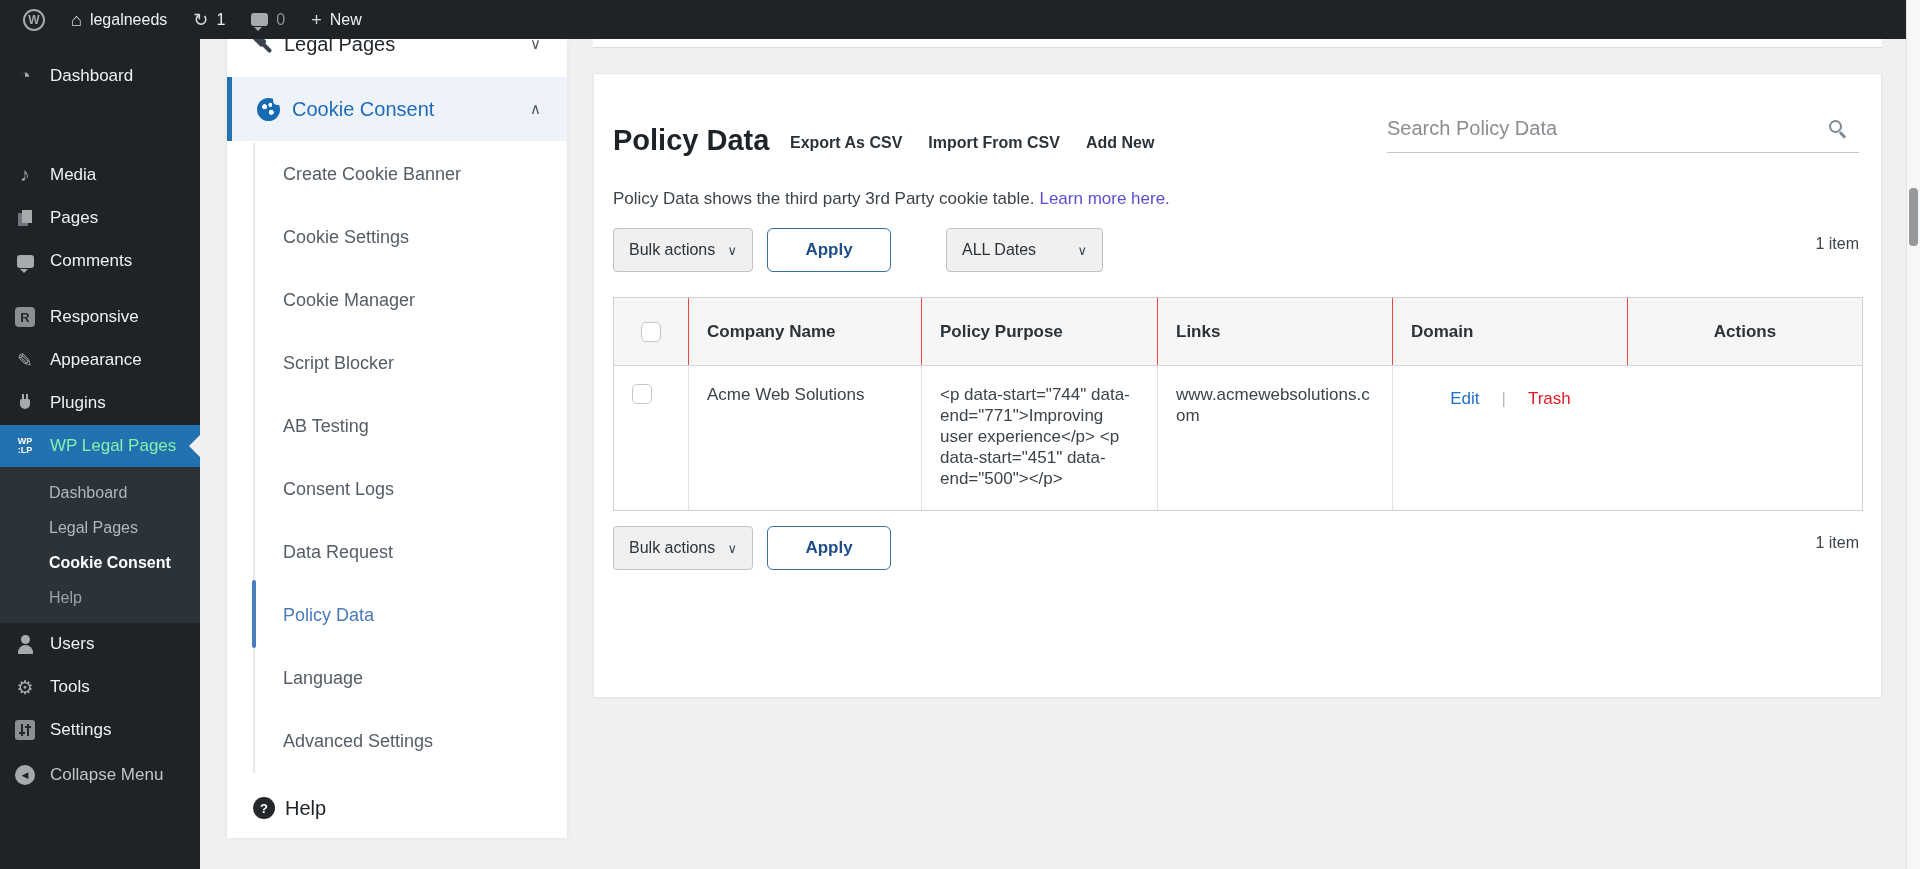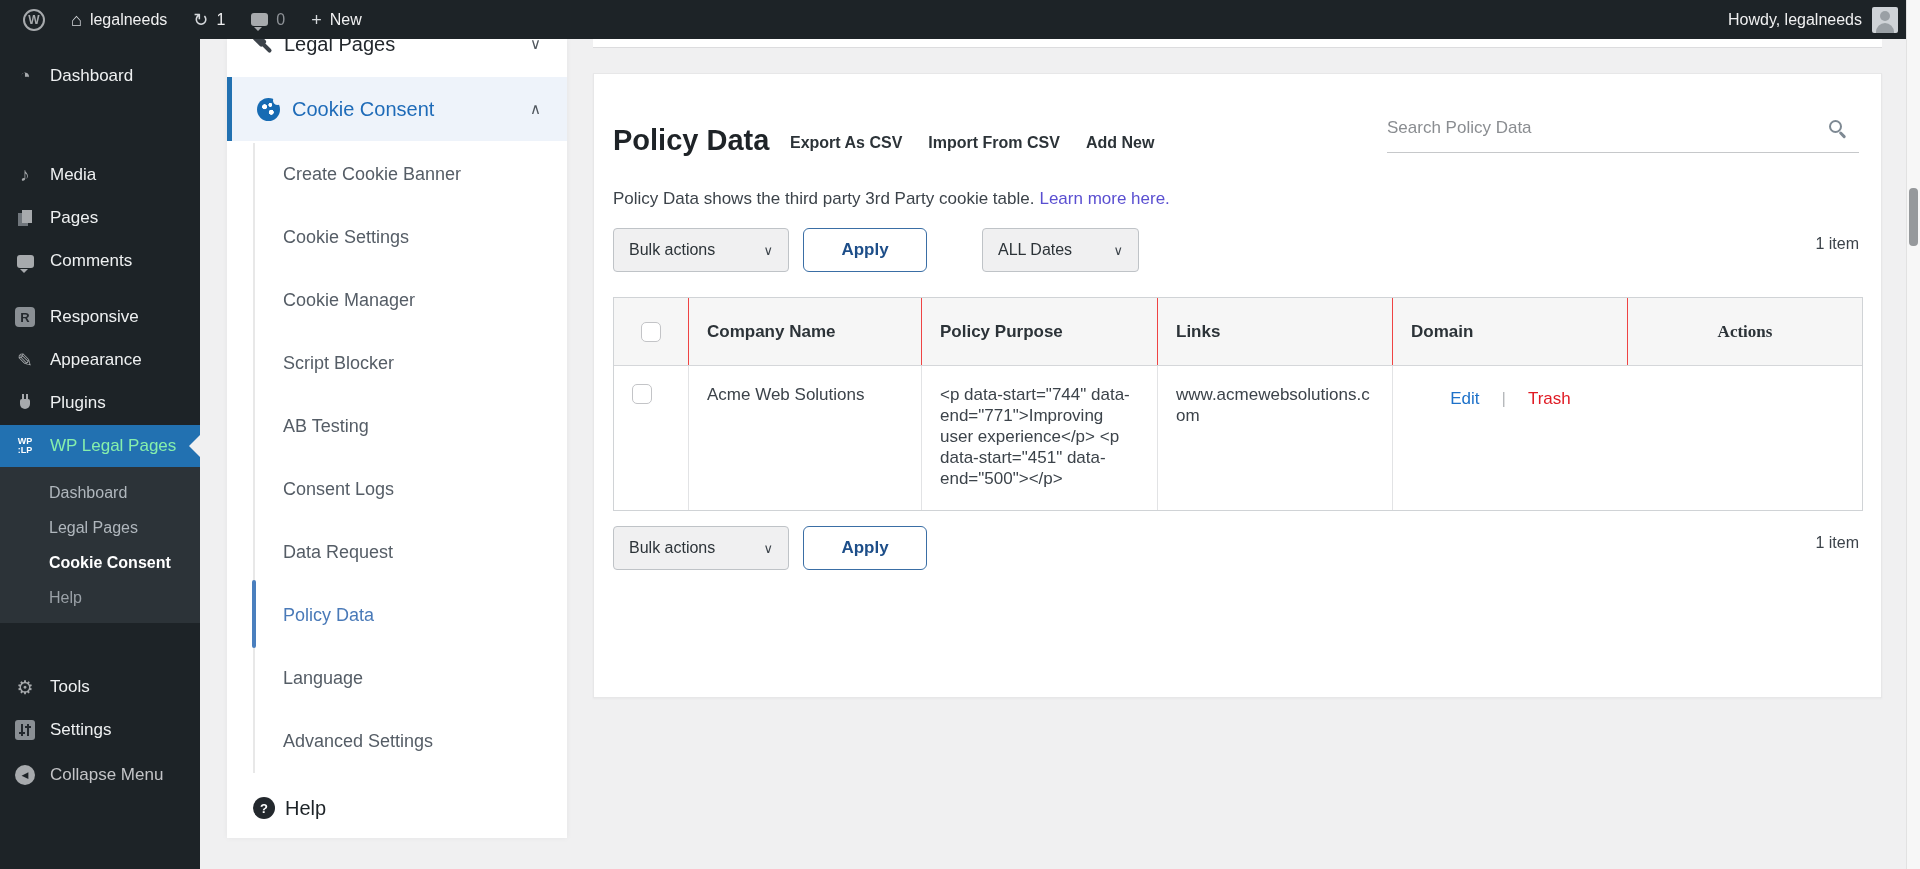--- a/index.html
+++ b/index.html
@@ -78,46 +78,46 @@
   .i-help{width:22px;height:22px;border-radius:50%;background:#23282d;color:#fff;font-size:13px;font-weight:bold;display:flex;align-items:center;justify-content:center;margin-left:26px;}
   .p-help-label{margin-left:10px;font-size:20px;color:#1d2327;font-weight:500;}
 
   
   .sliver{position:absolute;left:593px;top:39px;width:1289px;height:8px;background:#fff;border-bottom:1px solid #dcdcde;}
   .card{position:absolute;left:593px;top:73px;width:1289px;height:625px;background:#fff;border:1px solid #e7e7e8;box-sizing:border-box;box-shadow:0 1px 2px rgba(0,0,0,.04);}
   .page-title{position:absolute;left:19px;top:50px;font-size:29px;font-weight:bold;color:#1e2327;}
   .hdr-links{position:absolute;left:196px;top:60px;display:flex;gap:26px;}
   .hdr-links a{font-size:16px;font-weight:bold;color:#2c3338;text-underline-offset:4px;cursor:pointer;}
   .searchbox{position:absolute;right:22px;top:36px;width:472px;height:42px;border-bottom:1px solid #c6c8ca;}
-  .searchbox input{border:none;outline:none;background:transparent;width:420px;height:36px;font-size:17px;font-family:"Liberation Sans",sans-serif;color:#7f1d1d;padding:0;}
+  .searchbox input{border:none;outline:none;background:transparent;width:420px;height:36px;font-size:20px;font-family:"Liberation Sans",sans-serif;color:#7f1d1d;padding:0;}
   .searchbox input::placeholder{color:#8a8d91;}
   .i-mag{position:absolute;right:8px;top:8px;width:24px;height:24px;cursor:pointer;}
   .i-mag::before{content:"";position:absolute;left:2px;top:2px;width:13px;height:13px;border:2.5px solid #7e8993;border-radius:50%;box-sizing:border-box;}
   .i-mag::after{content:"";position:absolute;left:14px;top:13px;width:2.5px;height:8px;background:#7e8993;transform:rotate(-45deg);border-radius:2px;}
   .desc{position:absolute;left:19px;top:115px;font-size:17px;color:#3c434a;}
   .desc a{color:#5a4fd1;margin-left:5px;cursor:pointer;text-decoration:none;}
   .controls{position:absolute;left:19px;display:flex;align-items:center;}
   .controls.top{top:154px;}
   .controls.bottom{top:452px;}
   .selpill{height:44px;background:#f0f0f1;border:1px solid #bfc3c7;border-radius:4px;box-sizing:border-box;display:flex;align-items:center;justify-content:space-between;padding:0 15px;font-size:16px;color:#2c3338;cursor:pointer;}
   .selpill .chev{font-size:13px;color:#3c434a;margin-left:12px;}
-  .w1{width:176px;} .w2{width:157px;margin-left:55px;}
+  .w1{width:140px;} .w2{width:157px;margin-left:55px;}
   .applybtn{width:124px;height:44px;margin-left:14px;background:#fff;border:1px solid #3a6ea5;border-radius:6px;color:#1d4e89;font-size:17px;font-weight:bold;font-family:"Liberation Sans",sans-serif;cursor:pointer;}
   .itemcount{position:absolute;right:22px;font-size:16px;color:#3c434a;}
   .itemcount.top{top:161px;}
   .itemcount.bottom{top:460px;}
 
   
   .table{position:absolute;left:19px;top:223px;width:1250px;border:1px solid #d0d3d6;box-sizing:border-box;font-size:17px;color:#3c434a;}
   .tr{display:grid;grid-template-columns:75px 233px 236px 235px 235px 234px;}
   .thead{background:#f6f6f6;height:68px;border-bottom:1px solid #d5d7da;box-sizing:border-box;}
   .th{display:flex;align-items:center;padding-left:18px;font-weight:bold;color:#2c3338;border-right:1px solid #ef4444;box-sizing:border-box;}
   .th:last-child{border-right:none;}
   .th.cbcell,.td.cbcell{justify-content:center;padding-left:0;}
-  .th.center{justify-content:center;padding-left:0;font-family:Liberation Serif, serif;}
+  .th.center{justify-content:center;padding-left:0;}
   .trow{height:144px;}
   .td{padding:18px;border-right:1px solid #e2e3e5;box-sizing:border-box;line-height:21px;overflow-wrap:break-word;}
   .td:last-child{border-right:none;}
   .td.cbcell{display:flex;align-items:flex-start;padding-top:18px;}
   .td.wrap{overflow-wrap:anywhere;}
   .cb{width:20px;height:20px;background:#fff;border:1px solid #c3c4c7;border-radius:5px;box-sizing:border-box;display:inline-block;cursor:pointer;}
   .td.actions{display:flex;align-items:flex-start;justify-content:center;gap:22px;padding-top:22px;}
   .td.actions a{cursor:pointer;font-size:17px;}
   .a-edit{color:#1d71c9;}
   .a-sep{color:#b5b8bb;}
@@ -149,24 +149,20 @@
       </span>
       <span class="ab-item">
         <span class="bubble"></span>
         <span class="ab-count dim">0</span>
       </span>
       <span class="ab-item">
         <span class="ab-glyph">+</span>
         <span>New</span>
       </span>
     </div>
-    <div class="ab-right">
-      <span>Howdy, legalneeds</span>
-      <span class="avatar"></span>
-    </div>
   </div>
 
   <div class="sidebar">
     <div class="mi" style="top:16px">
       <span class="mic">
           <span>◔</span>
         </span>
       <span class="ml">Dashboard</span>
     </div>
     <div class="mi" style="top:115px">
@@ -212,20 +208,26 @@
             <span>:LP</span>
           </span>
       </span>
       <span class="ml">WP Legal Pages</span>
     </div>
     <div class="submenu">
       <div class="smi">Dashboard</div>
       <div class="smi">Legal Pages</div>
       <div class="smi current">Cookie Consent</div>
       <div class="smi dim">Help</div>
+    </div>
+    <div class="mi" style="top:584px">
+      <span class="mic">
+          <span class="i-user"></span>
+        </span>
+      <span class="ml">Users</span>
     </div>
     <div class="mi" style="top:627px">
       <span class="mic">
           <span>⚙</span>
         </span>
       <span class="ml">Tools</span>
     </div>
     <div class="mi" style="top:670px">
       <span class="mic">
           <span class="i-set"></span>

